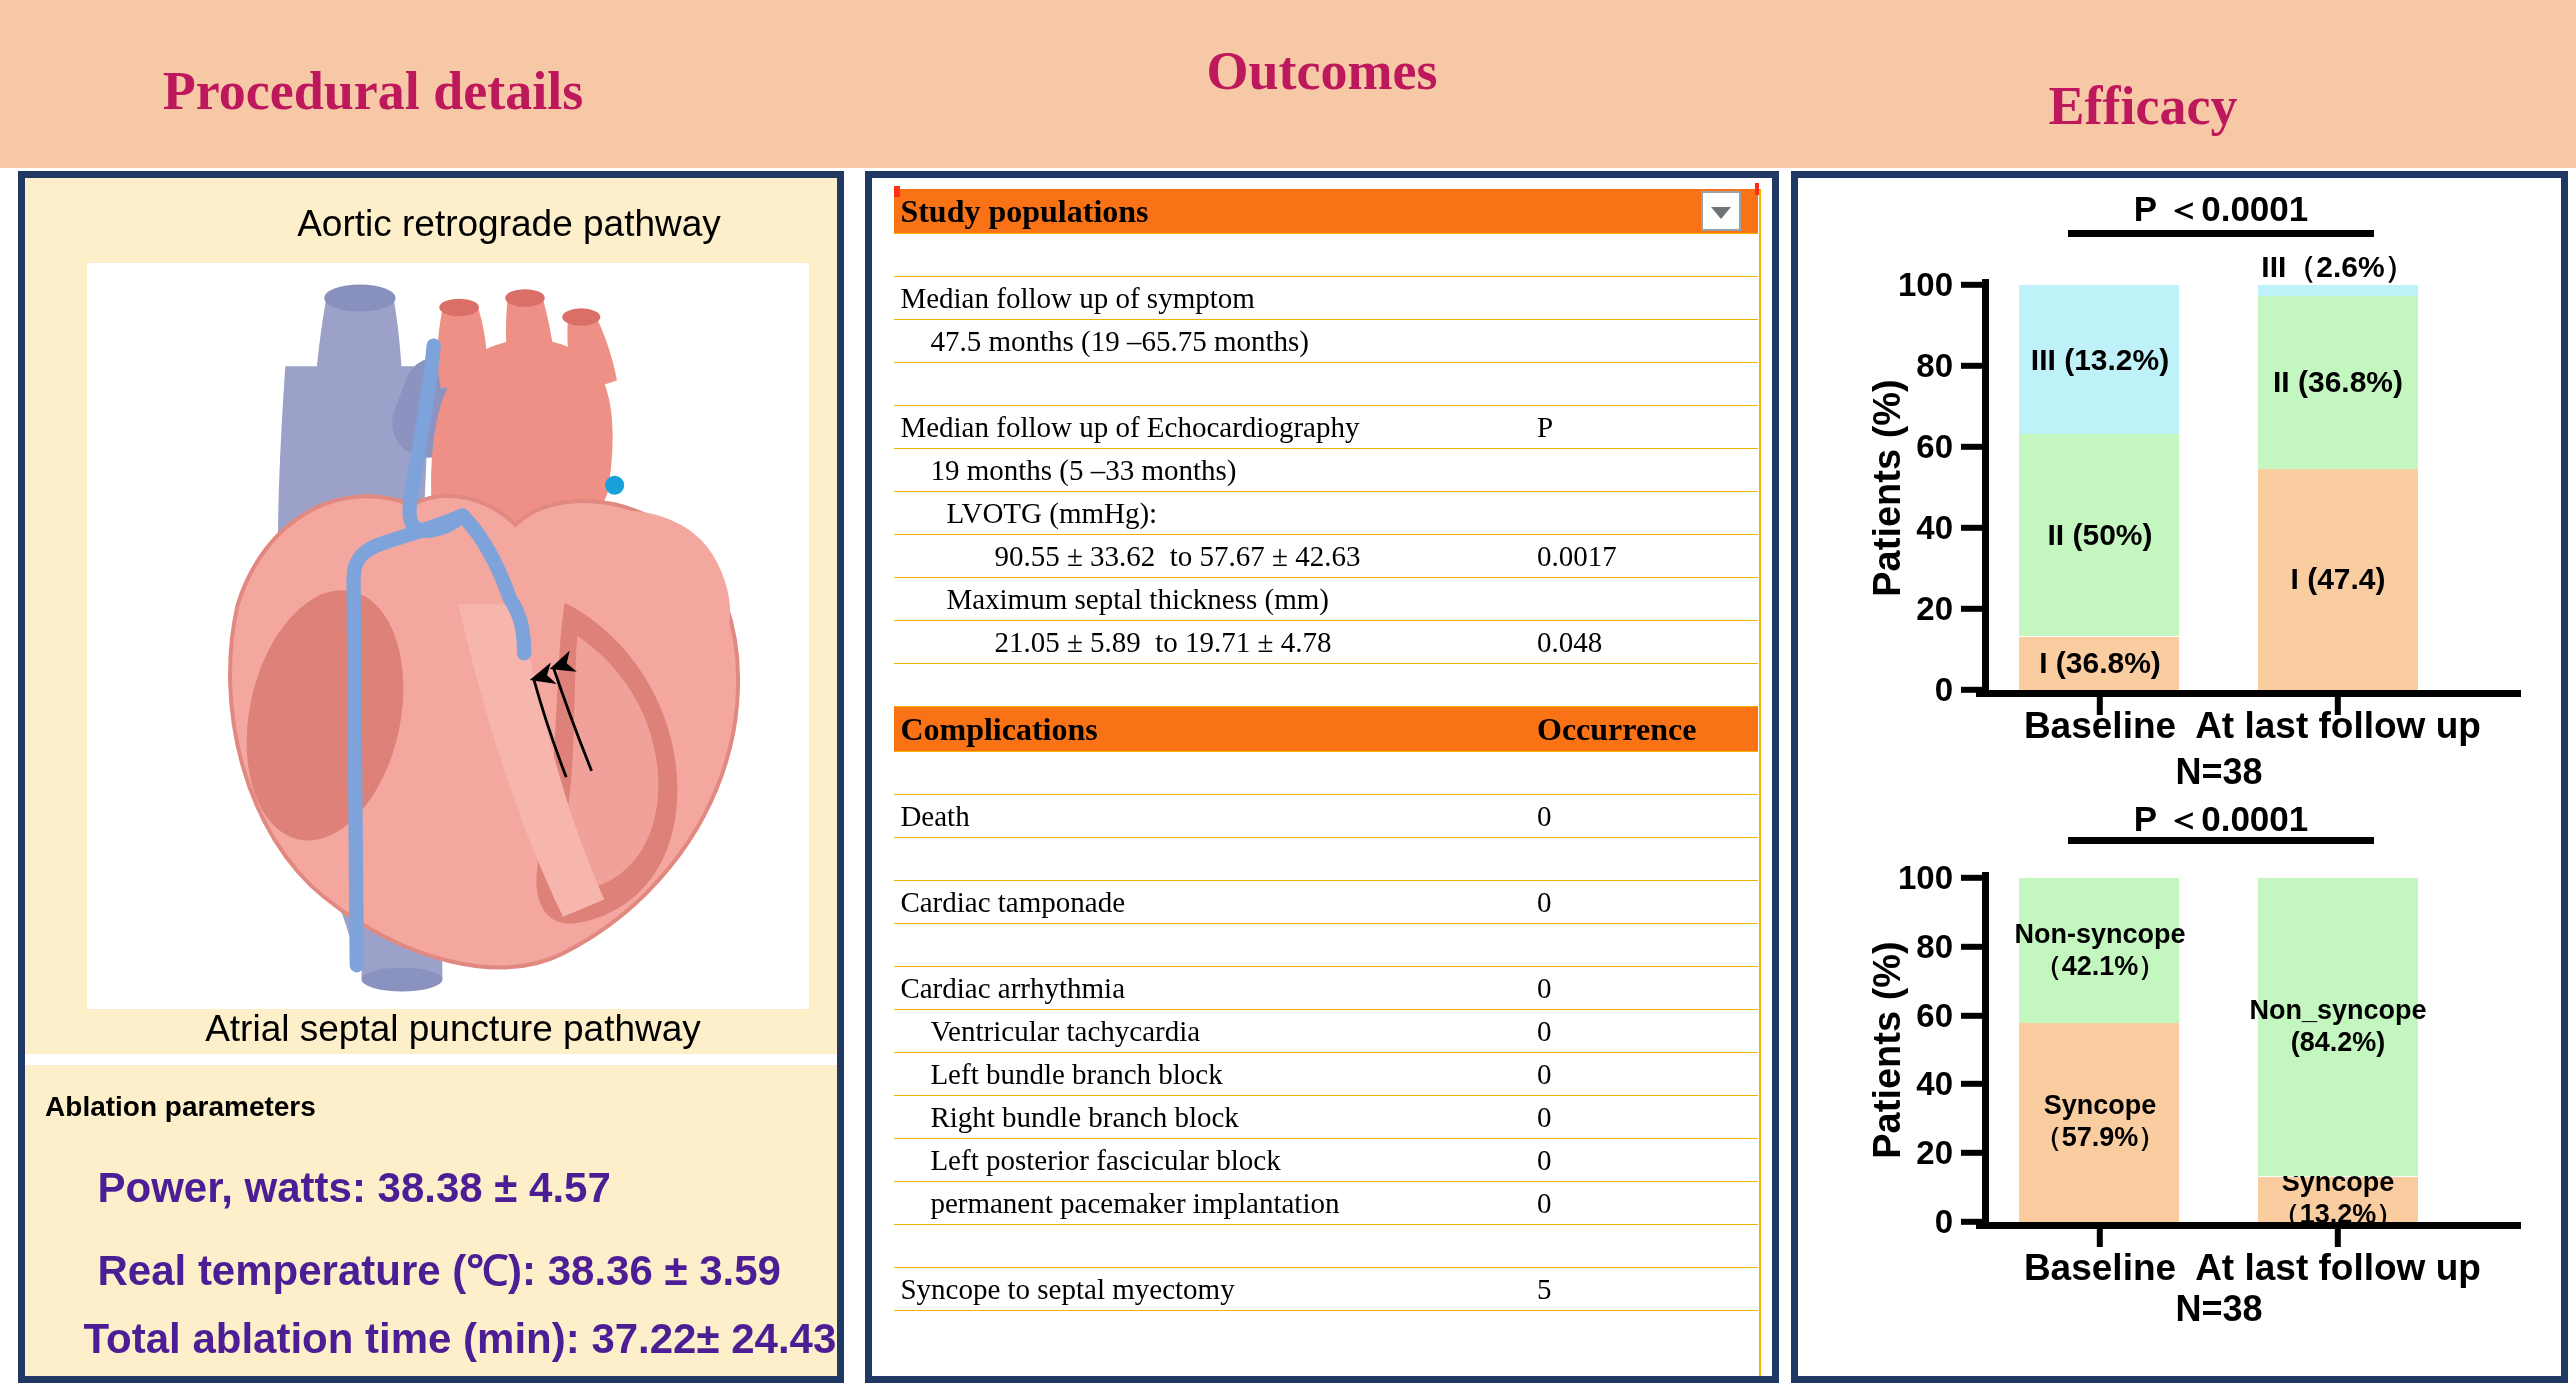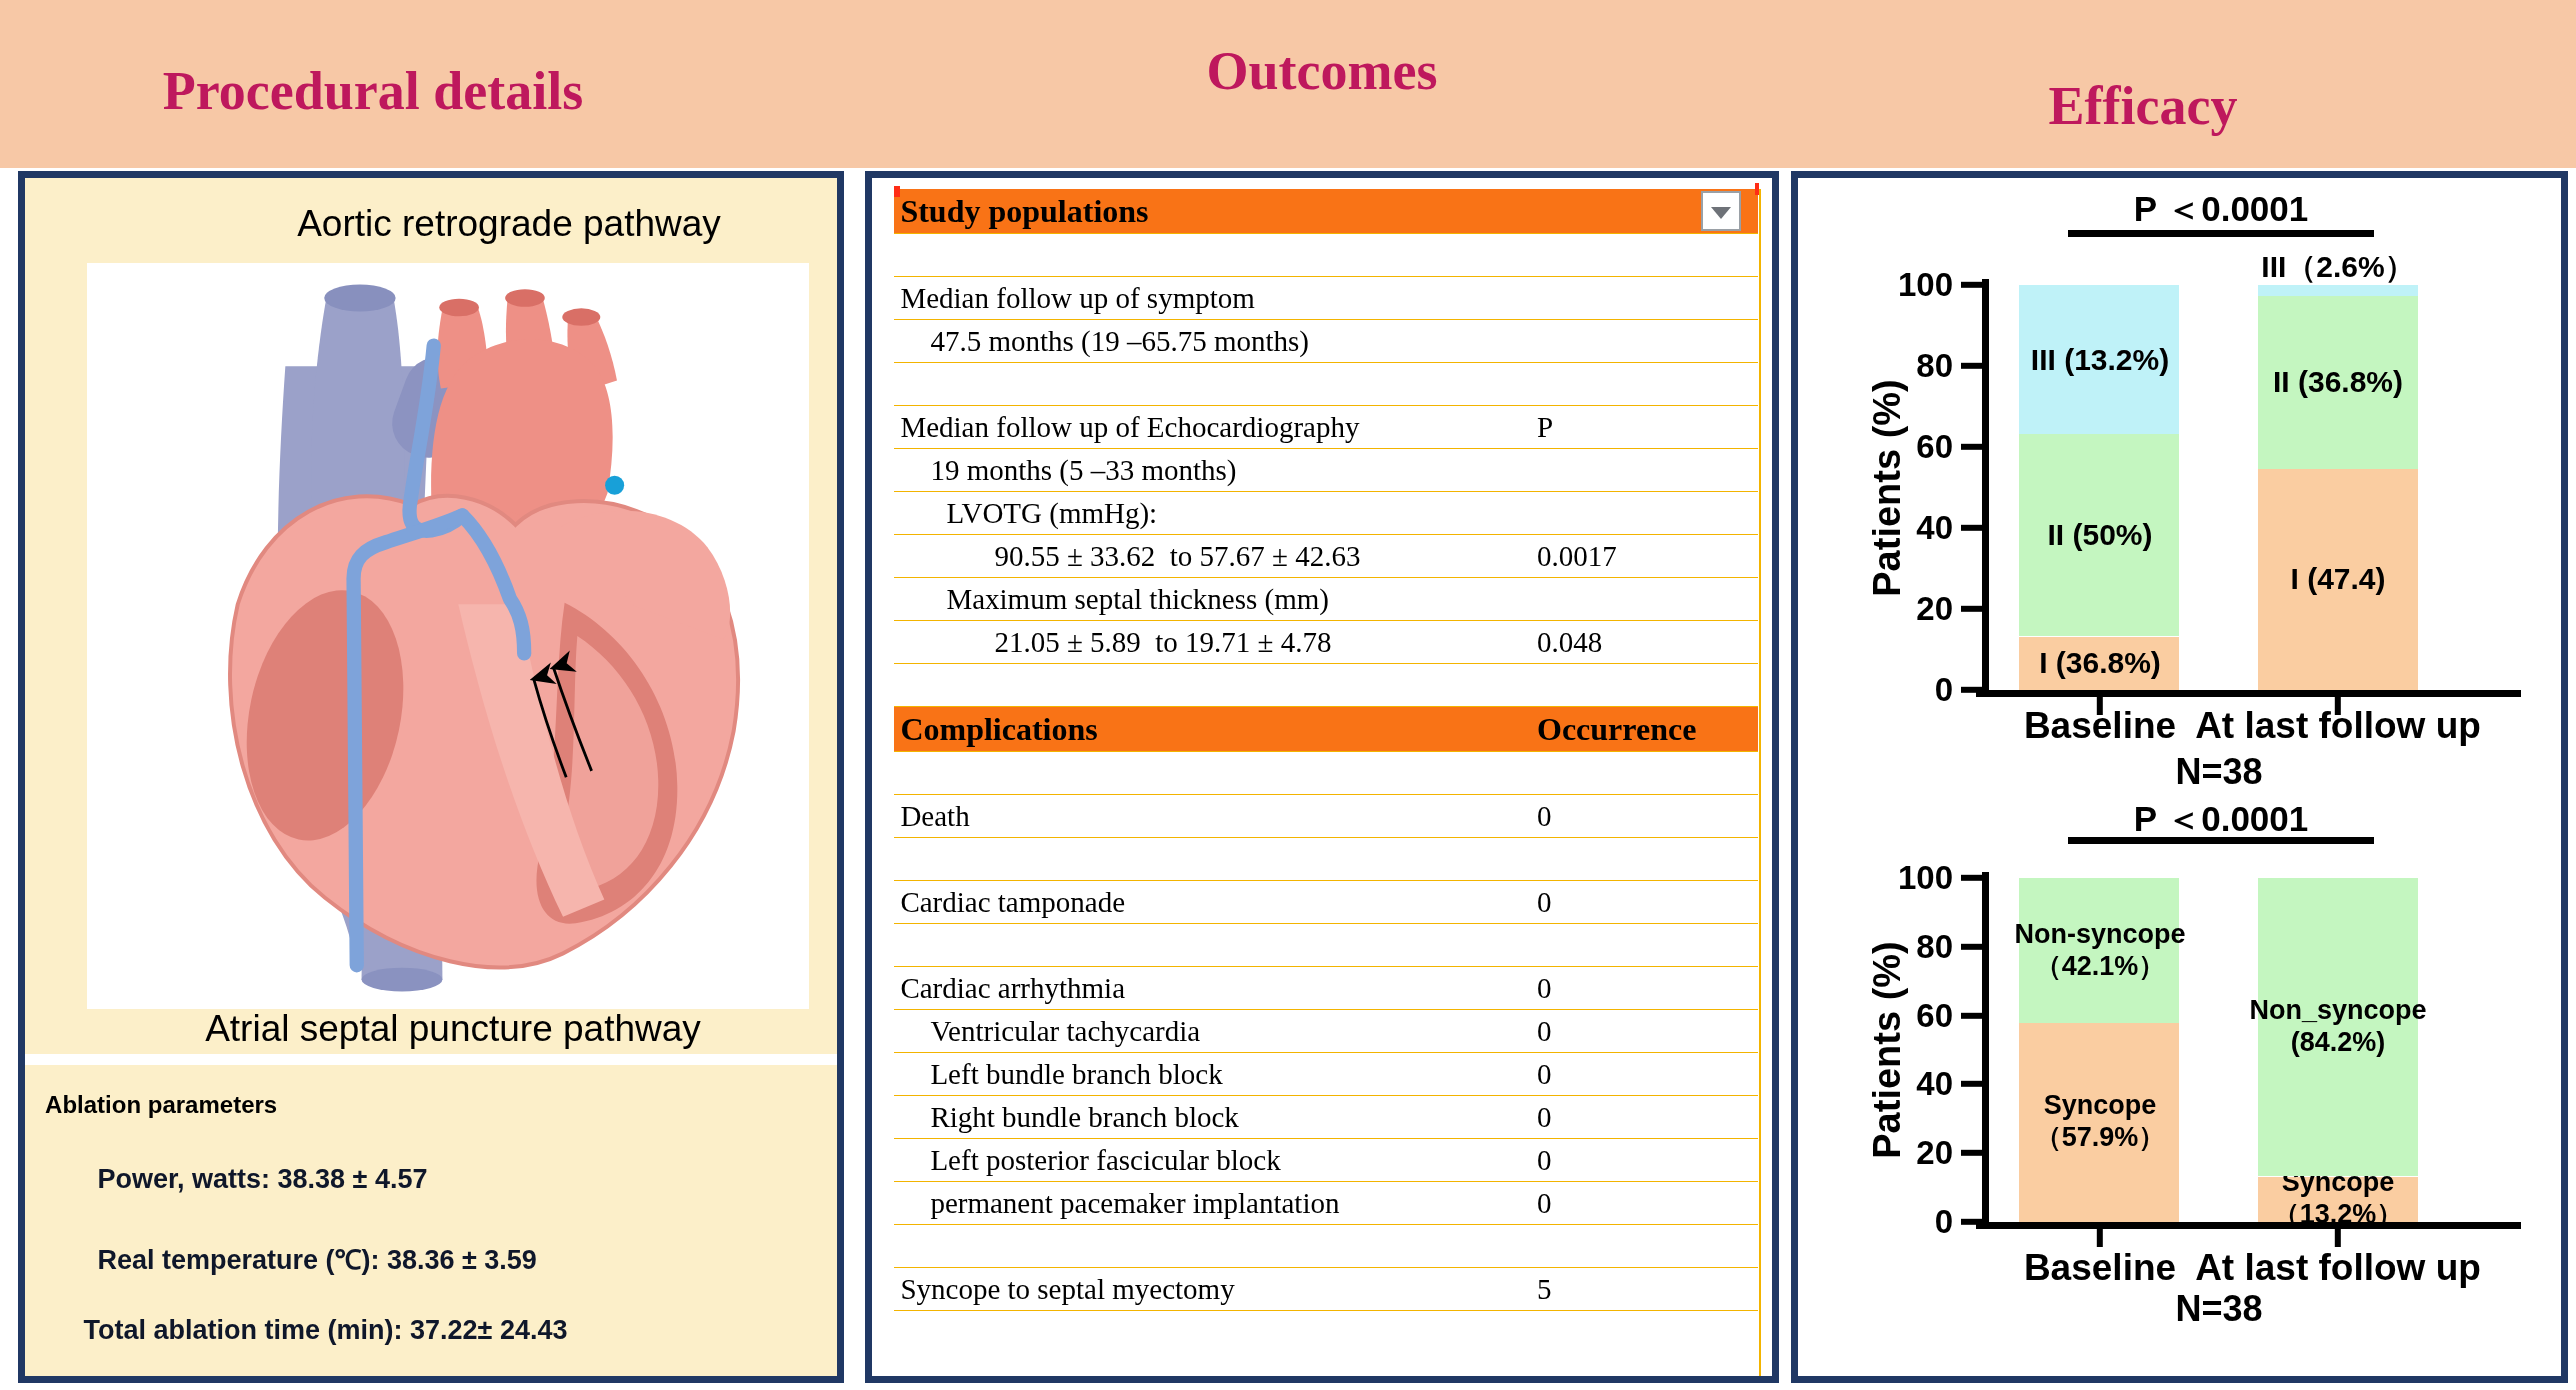--- a/index.html
+++ b/index.html
@@ -11,22 +11,22 @@
                 font-size:54px;color:#be185d;white-space:pre;}
   
   .panel{position:absolute;border:7.1px solid #203864;box-sizing:border-box;}
   .panel-left{left:17.5px;top:171px;width:826px;height:1212px;background:#FCEFC9;}
   .panel-mid{left:865px;top:171px;width:914px;height:1212px;background:#ffffff;}
   .panel-right{left:1791px;top:171px;width:777px;height:1212px;background:#ffffff;}
   
   .pathway-title{position:absolute;font-weight:normal;font-size:37px;color:#000;text-align:center;white-space:pre;}
   .heart-box{position:absolute;left:62px;top:85px;width:722px;height:746px;background:#ffffff;}
   .white-divider{position:absolute;left:0px;top:876px;width:812px;height:11px;background:#ffffff;}
-  .ablation-heading{position:absolute;left:20.6px;top:913px;font-weight:bold;font-size:24px;color:#000;white-space:pre;}
-  .ablation-line{position:absolute;font-weight:bold;font-size:27px;color:#0f172a;white-space:pre;}
+  .ablation-heading{position:absolute;left:20.6px;top:913px;font-weight:bold;font-size:28px;color:#000;white-space:pre;}
+  .ablation-line{position:absolute;font-weight:bold;font-size:42px;color:#4c1d95;white-space:pre;}
   
   .otable{position:absolute;left:22px;top:11px;width:864px;}
   .trow{position:relative;height:42px;border-bottom:1.6px solid #F3B400;
         font-family:"Liberation Serif",serif;font-size:29px;color:#000;}
   .trow .tlabel{position:absolute;left:6.4px;top:50%;transform:translateY(-50%);white-space:pre;}
   .trow .tvalue{position:absolute;left:643px;top:50%;transform:translateY(-50%);white-space:pre;}
   .trow.thead{height:44px;background:#f97316;font-weight:bold;}
   .trow.thead .tlabel{font-size:32px;}
   .trow.thead .tvalue{font-size:32px;}
   .ind0{padding-left:0px;} .ind1{padding-left:30px;} .ind2{padding-left:46px;} .ind3{padding-left:94px;}

